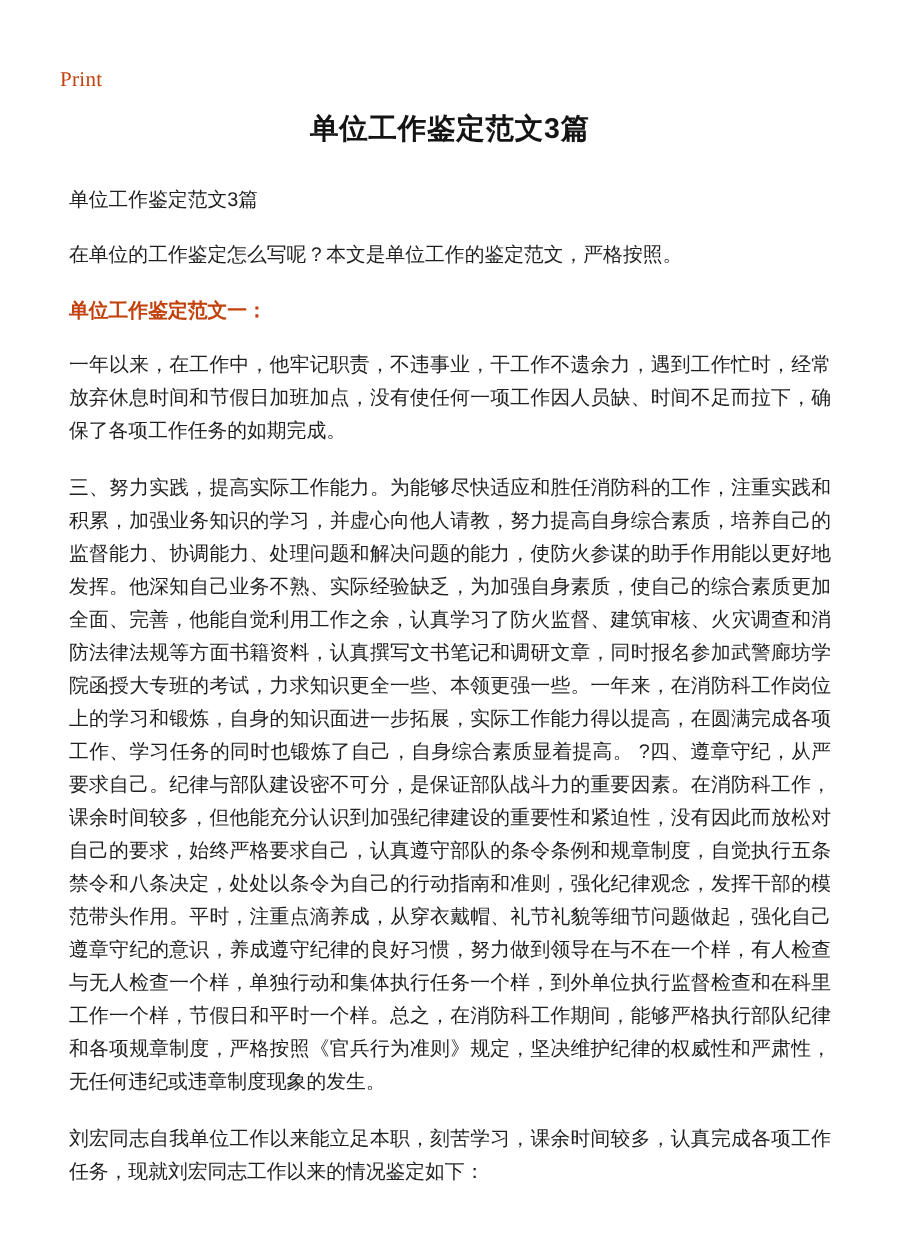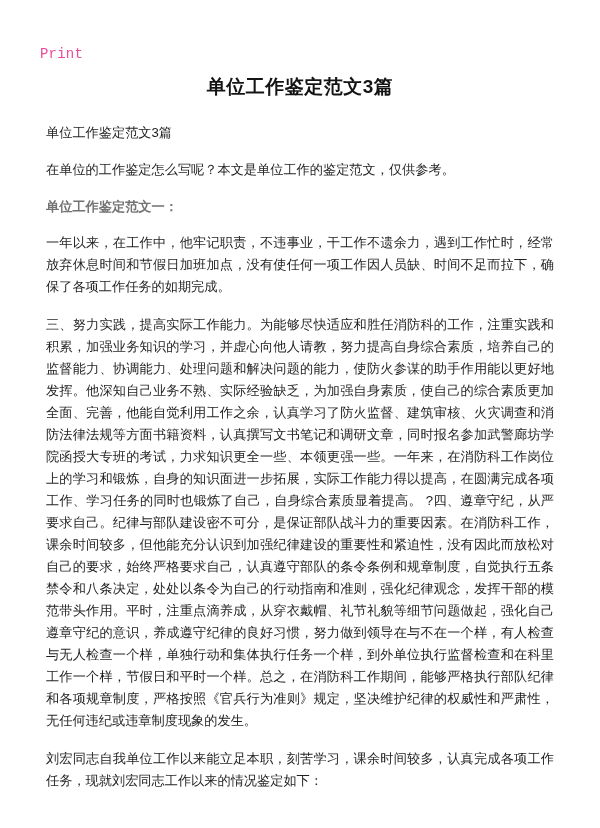--- a/index.html
+++ b/index.html
@@ -22,24 +22,24 @@
     box-sizing: border-box;
   }
 
   
   .print-bar {
     position: absolute;
     top: 44px;
     left: 40px;
   }
   .print-link {
-    font-family: Liberation Mono, monospace;
+    font-family: Liberation Serif, serif;
     font-size: 14px;
     line-height: 16px;
-    color: #ec4899;
+    color: #c2410c;
     text-decoration: none;
     letter-spacing: 0.2px;
     text-align: right;
   }
 
   
   .content {
     position: absolute;
     top: 74px;
     left: 46px;
@@ -61,21 +61,21 @@
     line-height: 22px;
     margin: 0 0 14px 0;
     text-align: justify;
     text-justify: inter-ideograph;
     color: #1f1f1f;
     word-break: break-all;
   }
 
   .para.heading {
     font-weight: bold;
-    color: #737373;
+    color: #c2410c;
     text-align: left;
   }
 
   .para.lead {
     margin-bottom: 15px;
   }
 
   .para.block {
     margin-bottom: 16px;
   }
@@ -88,21 +88,21 @@
   <div class="print-bar">
     <a class="print-link" href="#">Print</a>
   </div>
 
   <div class="content">
 
     <h1 class="doc-title">单位工作鉴定范文3篇</h1>
 
     <p class="para lead">单位工作鉴定范文3篇</p>
 
-    <p class="para lead">在单位的工作鉴定怎么写呢？本文是单位工作的鉴定范文，仅供参考。</p>
+    <p class="para lead">在单位的工作鉴定怎么写呢？本文是单位工作的鉴定范文，严格按照。</p>
 
     <p class="para heading">单位工作鉴定范文一：</p>
 
     <p class="para block">一年以来，在工作中，他牢记职责，不违事业，干工作不遗余力，遇到工作忙时，经常放弃休息时间和节假日加班加点，没有使任何一项工作因人员缺、时间不足而拉下，确保了各项工作任务的如期完成。</p>
 
     <p class="para block">三、努力实践，提高实际工作能力。为能够尽快适应和胜任消防科的工作，注重实践和积累，加强业务知识的学习，并虚心向他人请教，努力提高自身综合素质，培养自己的监督能力、协调能力、处理问题和解决问题的能力，使防火参谋的助手作用能以更好地发挥。他深知自己业务不熟、实际经验缺乏，为加强自身素质，使自己的综合素质更加全面、完善，他能自觉利用工作之余，认真学习了防火监督、建筑审核、火灾调查和消防法律法规等方面书籍资料，认真撰写文书笔记和调研文章，同时报名参加武警廊坊学院函授大专班的考试，力求知识更全一些、本领更强一些。一年来，在消防科工作岗位上的学习和锻炼，自身的知识面进一步拓展，实际工作能力得以提高，在圆满完成各项工作、学习任务的同时也锻炼了自己，自身综合素质显着提高。 ?四、遵章守纪，从严要求自己。纪律与部队建设密不可分，是保证部队战斗力的重要因素。在消防科工作，课余时间较多，但他能充分认识到加强纪律建设的重要性和紧迫性，没有因此而放松对自己的要求，始终严格要求自己，认真遵守部队的条令条例和规章制度，自觉执行五条禁令和八条决定，处处以条令为自己的行动指南和准则，强化纪律观念，发挥干部的模范带头作用。平时，注重点滴养成，从穿衣戴帽、礼节礼貌等细节问题做起，强化自己遵章守纪的意识，养成遵守纪律的良好习惯，努力做到领导在与不在一个样，有人检查与无人检查一个样，单独行动和集体执行任务一个样，到外单位执行监督检查和在科里工作一个样，节假日和平时一个样。总之，在消防科工作期间，能够严格执行部队纪律和各项规章制度，严格按照《官兵行为准则》规定，坚决维护纪律的权威性和严肃性，无任何违纪或违章制度现象的发生。</p>
 
 
     <p class="para block">刘宏同志自我单位工作以来能立足本职，刻苦学习，课余时间较多，认真完成各项工作任务，现就刘宏同志工作以来的情况鉴定如下：</p>
 

